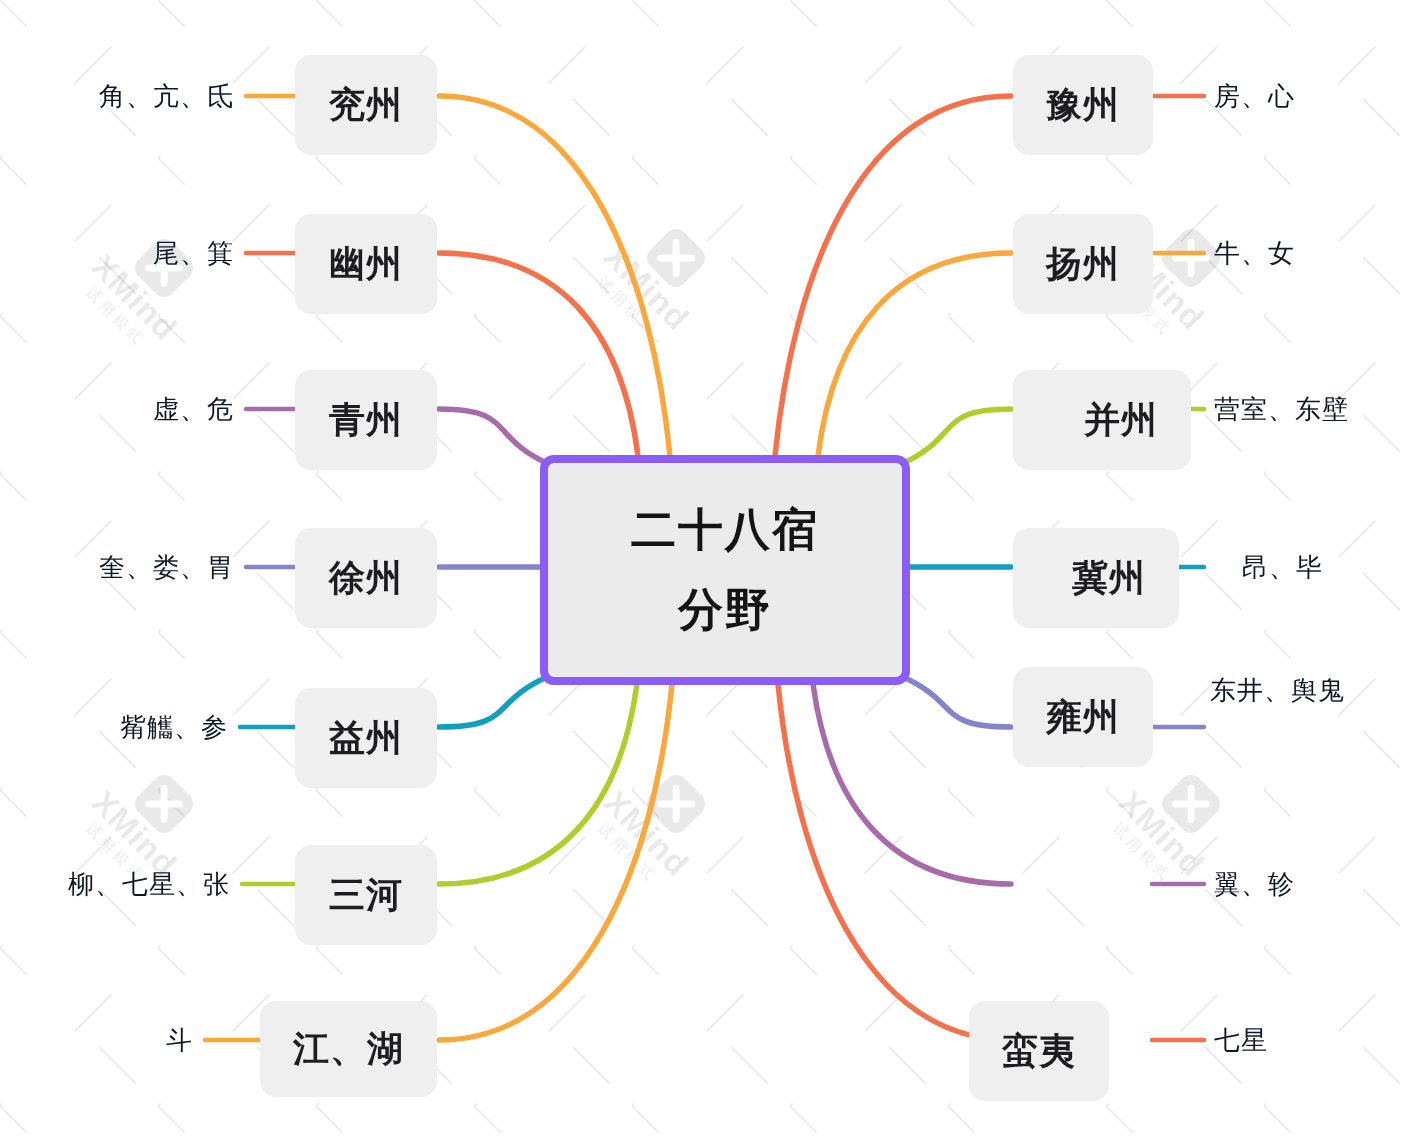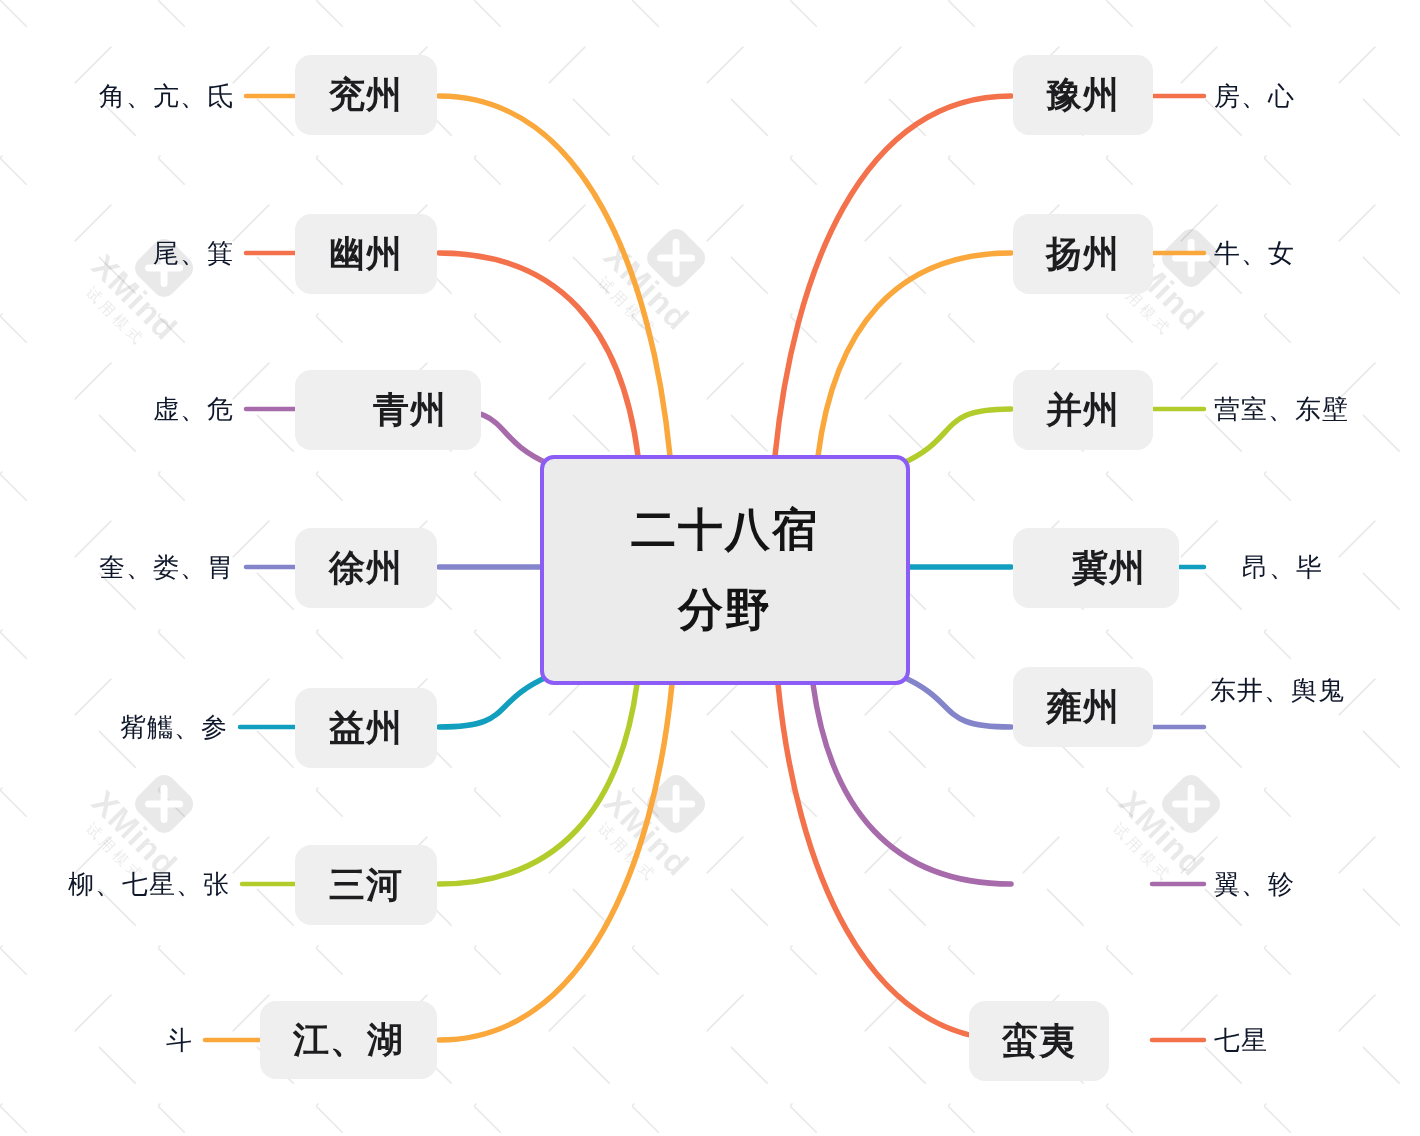--- a/index.html
+++ b/index.html
@@ -9,26 +9,26 @@
   }
   svg.layer{position:absolute;left:0;top:0;width:1420px;height:1136px;}
   .edges{z-index:2;}
   .wm-bg{z-index:0;}
   
   .topic{
     position:absolute;display:flex;align-items:center;justify-content:center;
     background:#efefef;border-radius:16px;z-index:3;
     font-weight:700;font-size:36px;color:#1d1d1f;letter-spacing:1px;
   }
-  .topic.branch{width:142px;height:80px;}
-  .topic.wide{width:177px;height:78px;}
+  .topic.branch{width:142px;height:100px;}
+  .topic.wide{width:177px;height:96px;}
   .topic.right{width:140px;}
   .root-topic{
     position:absolute;left:540px;top:455px;width:370px;height:230px;
-    background:#ebebeb;border:4px solid #8b5cf6;border-radius:14px;
+    background:#ebebeb;border:8px solid #8b5cf6;border-radius:14px;
     display:flex;flex-direction:column;align-items:center;justify-content:center;
     z-index:4;box-sizing:border-box;
   }
   .root-topic .line{font-weight:700;font-size:45px;color:#141414;line-height:80px;letter-spacing:2px;}
   
   .leaf{
     position:absolute;z-index:3;font-size:26px;color:#0f172a;height:36px;line-height:36px;
     white-space:nowrap;letter-spacing:1px;
   }
   .leaf.l{text-align:right;}
@@ -144,21 +144,21 @@
     <div class="line">二十八宿</div>
     <div class="line">分野</div>
   </div>
 
   <div class="topic branch" style="left:295px;top:55px;">
       <span>兖州</span>
     </div>
   <div class="topic branch" style="left:295px;top:214px;">
       <span>幽州</span>
     </div>
-  <div class="topic branch" style="left:295px;top:370px;padding-left:44px;">
+  <div class="topic branch" style="left:295px;top:370px;">
       <span>青州</span>
     </div>
   <div class="topic branch" style="left:295px;top:528px;">
       <span>徐州</span>
     </div>
   <div class="topic branch" style="left:295px;top:688px;">
       <span>益州</span>
     </div>
   <div class="topic branch" style="left:295px;top:845px;">
       <span>三河</span>
@@ -174,21 +174,21 @@
   <div class="leaf l" style="right:1192px;top:709px;">觜觿、参</div>
   <div class="leaf l" style="right:1190px;top:866px;">柳、七星、张</div>
   <div class="leaf l" style="right:1227px;top:1022px;">斗</div>
 
   <div class="topic branch right" style="left:1013px;top:55px;">
       <span>豫州</span>
     </div>
   <div class="topic branch right" style="left:1013px;top:214px;">
       <span>扬州</span>
     </div>
-  <div class="topic branch right" style="left:1013px;top:370px;">
+  <div class="topic branch right" style="left:1013px;top:370px;padding-left:38px;">
       <span>并州</span>
     </div>
   <div class="topic branch right" style="left:1013px;top:528px;padding-left:26px;">
       <span>冀州</span>
     </div>
   <div class="topic branch right" style="left:1013px;top:652px;margin-top:15px;">
       <span>雍州</span>
     </div>
   <div class="topic branch right" style="left:969px;top:1001px;">
       <span>蛮夷</span>

